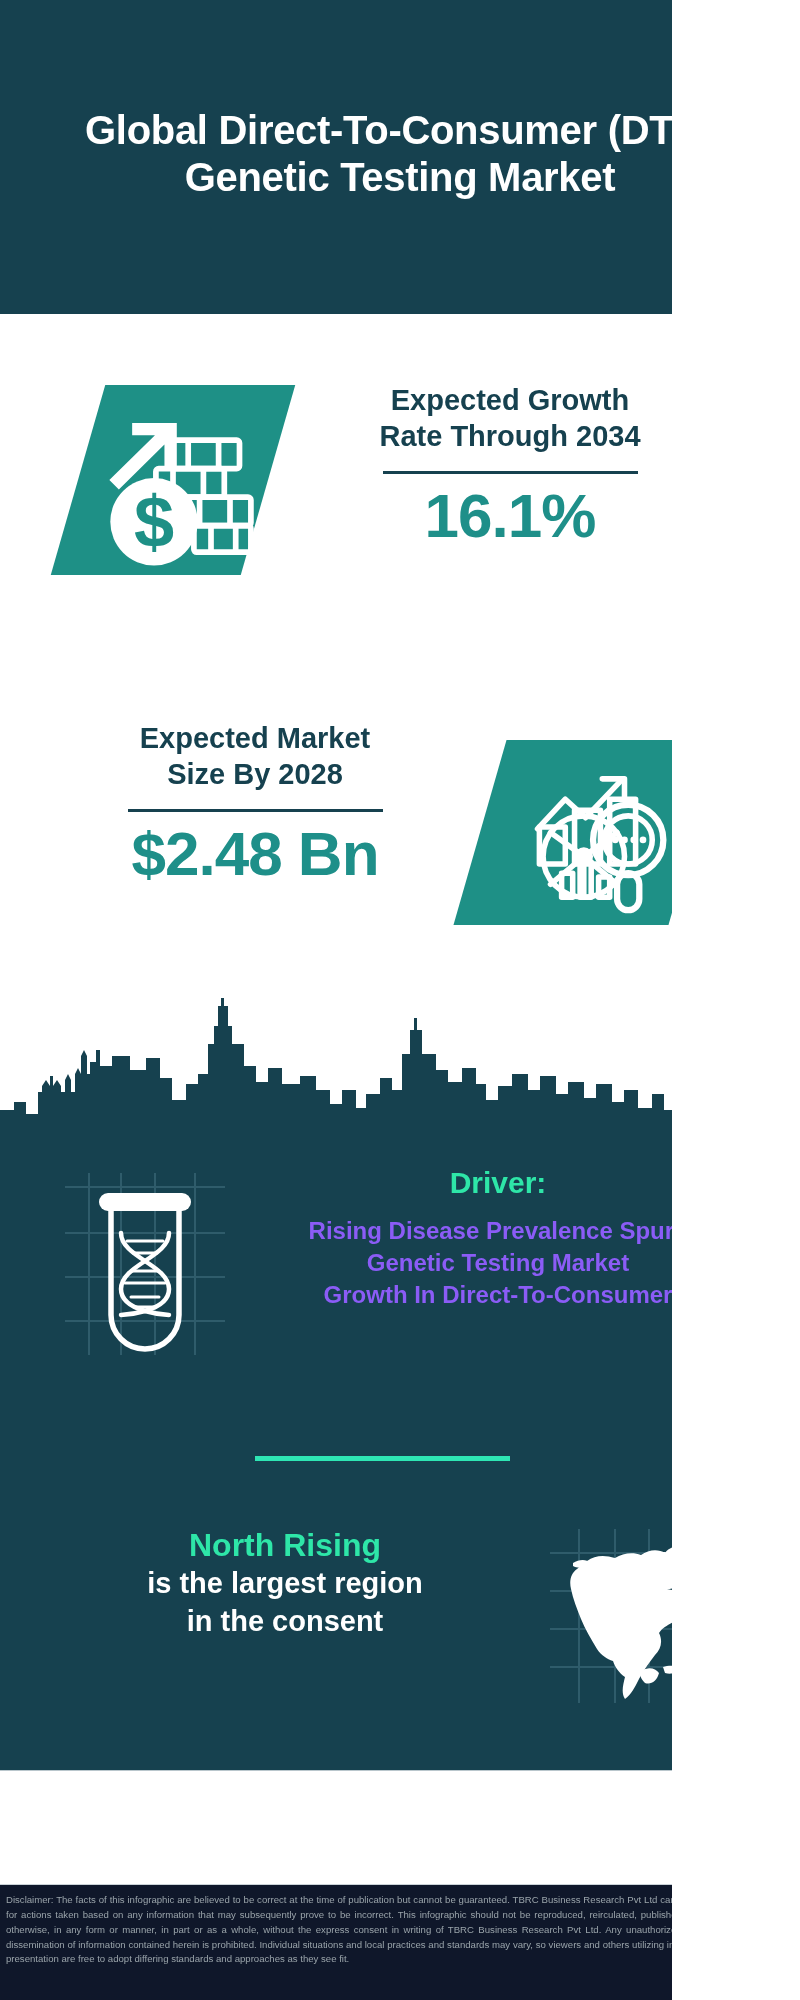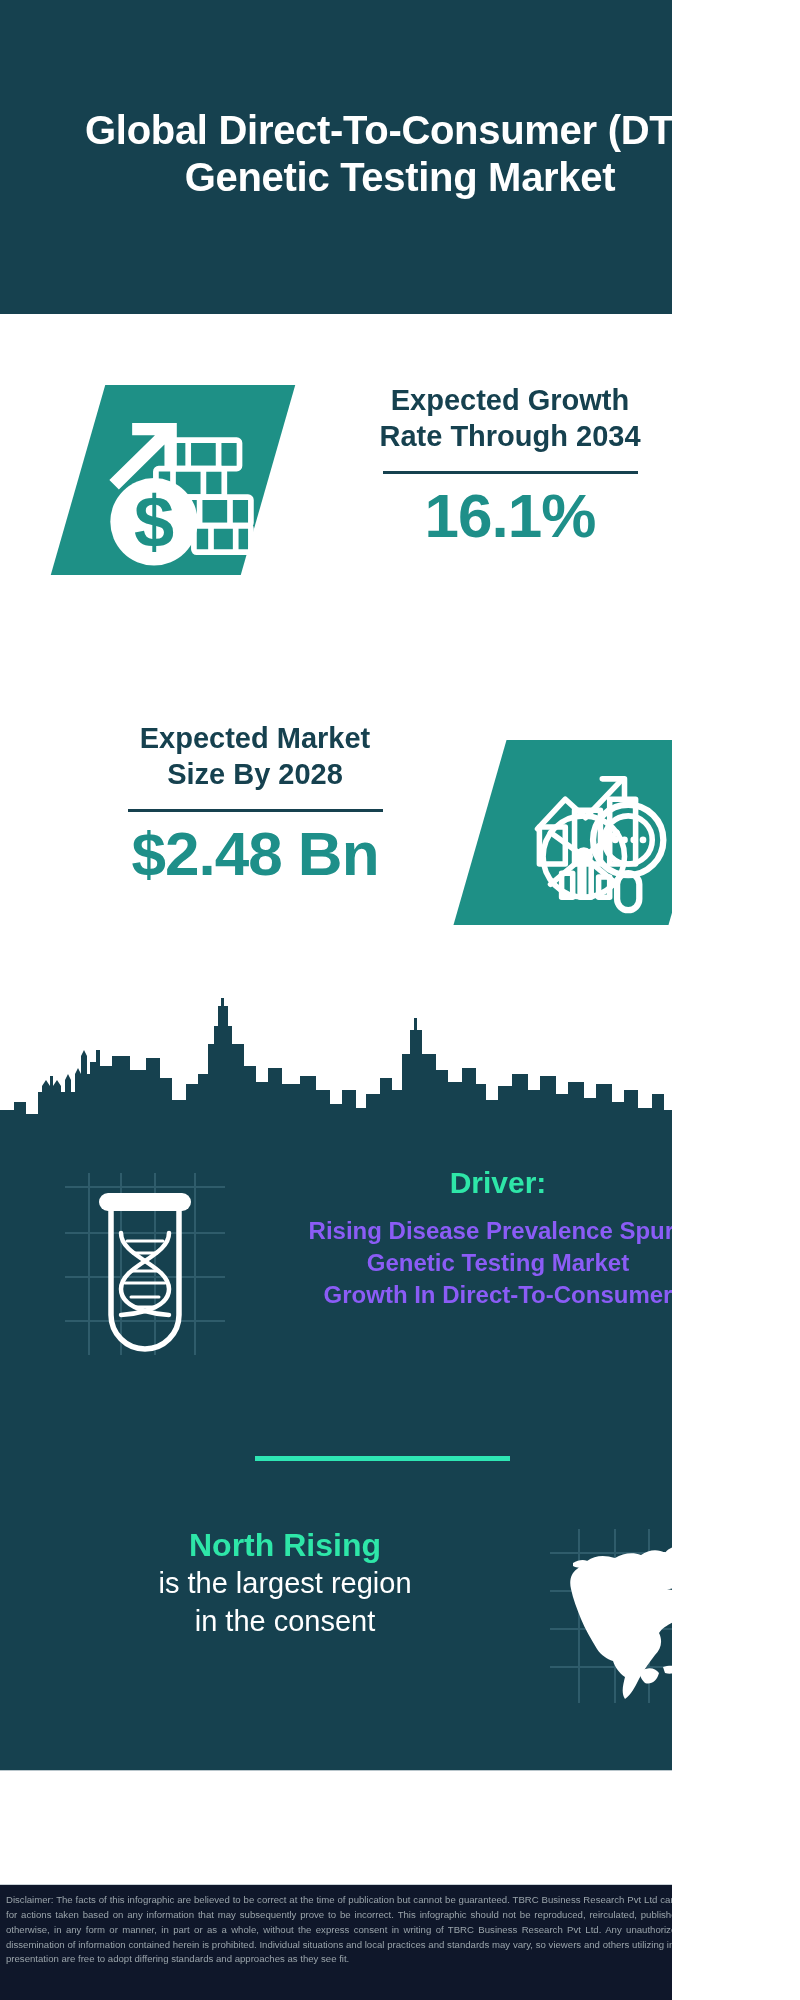--- a/index.html
+++ b/index.html
@@ -65,21 +65,21 @@
   .tube-icon{position:absolute;left:55px;top:1165px;width:180px;height:195px;}
   .driver-text{position:absolute;left:248px;top:1165px;width:500px;text-align:center;}
   .driver-head{color:#2EE6A8;font-size:30px;font-weight:bold;line-height:1.2;margin-bottom:14px;}
   .driver-body{color:#8b5cf6;font-size:24px;font-weight:bold;line-height:1.33;}
 
   .green-rule{position:absolute;left:255px;top:1456px;width:255px;height:5px;background:#2EE6B4;}
 
   
   .region-text{position:absolute;left:55px;top:1525px;width:460px;text-align:center;}
   .region-head{color:#2EE6A8;font-size:32px;font-weight:bold;line-height:1.25;}
-  .region-sub{color:#ffffff;font-size:29px;font-weight:normal;line-height:1.3;}
+  .region-sub{color:#ffffff;font-size:29px;font-weight:bold;line-height:1.3;}
   .map-icon{position:absolute;left:545px;top:1525px;width:195px;height:180px;}
 
   
   .footer{
     position:absolute;left:0;top:1770px;width:800px;height:112px;background:#fff;
     border-top:1px solid #B9C6CC;
   }
 
   
   .disclaimer{

